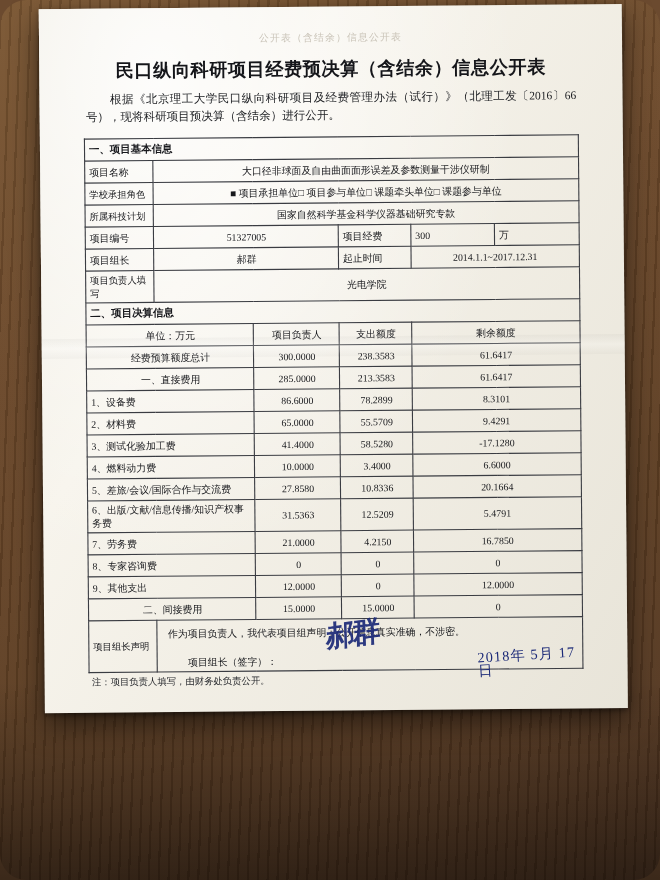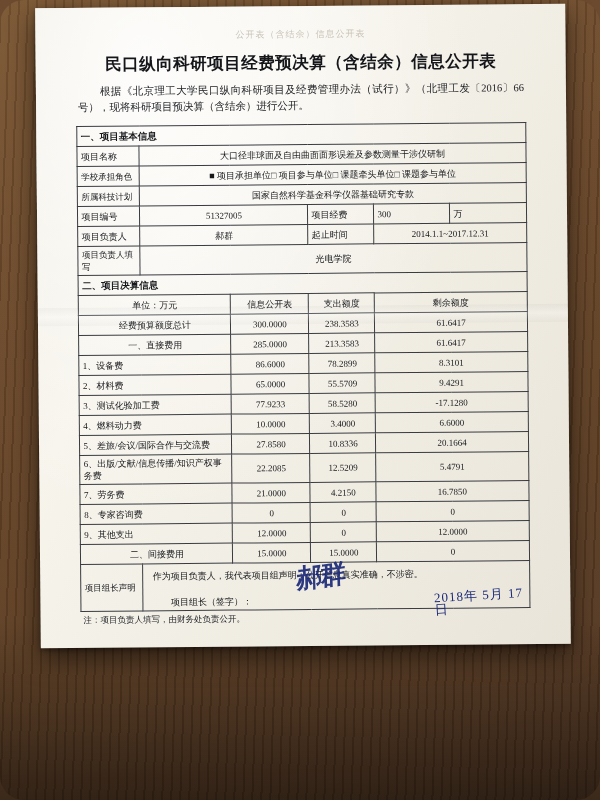--- a/index.html
+++ b/index.html
@@ -146,38 +146,38 @@
 
         <tr>
           <td class="lbl">项目编号</td>
           <td class="ctr" colspan="2">51327005</td>
           <td class="lbl">项目经费</td>
           <td class="right">300</td>
           <td class="left">万</td>
         </tr>
 
         <tr>
-          <td class="lbl">项目负责人</td>
+          <td class="lbl">项目组长</td>
           <td class="ctr" colspan="2">郝群</td>
           <td class="lbl">起止时间</td>
           <td class="ctr" colspan="2">2014.1.1~2017.12.31</td>
         </tr>
 
         <tr>
           <td class="lbl tall narrow">项目负责人填写</td>
           <td class="ctr tall" colspan="5">光电学院</td>
         </tr>
 
         <tr>
           <td class="sec" colspan="6">二、项目决算信息</td>
         </tr>
 
         <tr>
           <td class="unit-hdr" colspan="2">单位：万元</td>
-          <td class="ctr">信息公开表</td>
+          <td class="ctr">项目负责人</td>
           <td class="ctr">支出额度</td>
           <td class="ctr" colspan="2">剩余额度</td>
         </tr>
 
         <tr>
           <td class="ctr" colspan="2">经费预算额度总计</td>
           <td class="num">300.0000</td>
           <td class="num">238.3583</td>
           <td class="num" colspan="2">61.6417</td>
         </tr>
@@ -194,39 +194,39 @@
           <td class="num" colspan="2">8.3101</td>
         </tr>
         <tr>
           <td class="left" colspan="2">2、材料费</td>
           <td class="num">65.0000</td>
           <td class="num">55.5709</td>
           <td class="num" colspan="2">9.4291</td>
         </tr>
         <tr>
           <td class="left" colspan="2">3、测试化验加工费</td>
-          <td class="num">77.9233</td>
+          <td class="num">41.4000</td>
           <td class="num">58.5280</td>
           <td class="num" colspan="2">-17.1280</td>
         </tr>
         <tr>
           <td class="left" colspan="2">4、燃料动力费</td>
           <td class="num">10.0000</td>
           <td class="num">3.4000</td>
           <td class="num" colspan="2">6.6000</td>
         </tr>
         <tr>
           <td class="left tall" colspan="2">5、差旅/会议/国际合作与交流费</td>
           <td class="num tall">27.8580</td>
           <td class="num tall">10.8336</td>
           <td class="num tall" colspan="2">20.1664</td>
         </tr>
         <tr>
           <td class="left tall" colspan="2">6、出版/文献/信息传播/知识产权事务费</td>
-          <td class="num tall">22.2085</td>
+          <td class="num tall">31.5363</td>
           <td class="num tall">12.5209</td>
           <td class="num tall" colspan="2">5.4791</td>
         </tr>
         <tr>
           <td class="left" colspan="2">7、劳务费</td>
           <td class="num">21.0000</td>
           <td class="num">4.2150</td>
           <td class="num" colspan="2">16.7850</td>
         </tr>
         <tr>

